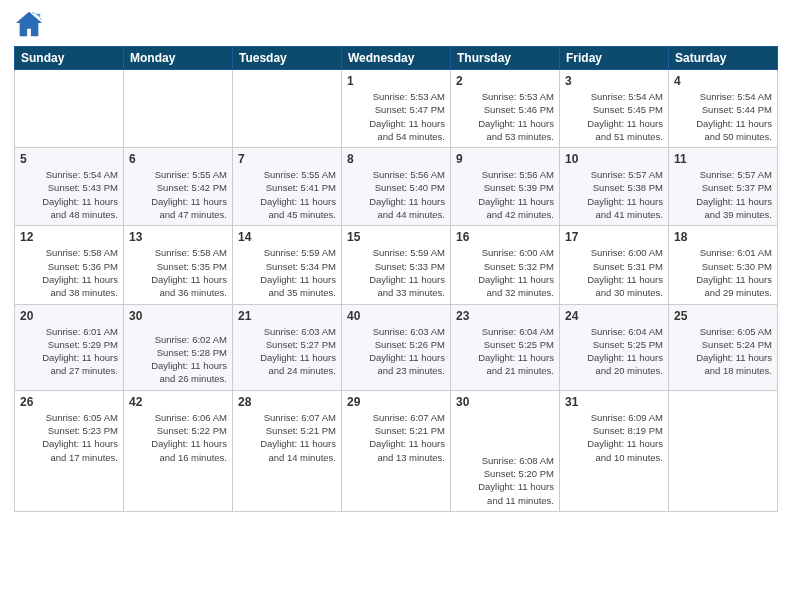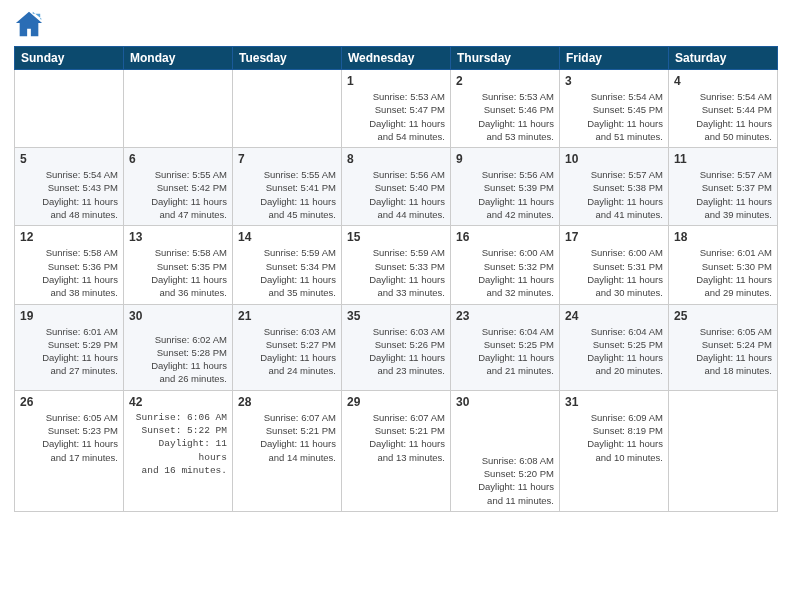--- a/index.html
+++ b/index.html
@@ -266,42 +266,42 @@
           <td>
             <span class="day-num">18</span>
             <div class="day-detail" style="white-space: pre-line;">Sunrise: 6:01 AM
 Sunset: 5:30 PM
 Daylight: 11 hours
 and 29 minutes.</div>
           </td>
         </tr>
         <tr>
           <td>
-            <span class="day-num">19</span>
+            <span class="day-num">20</span>
             <div class="day-detail" style="white-space: pre-line;">Sunrise: 6:01 AM
 Sunset: 5:29 PM
 Daylight: 11 hours
 and 27 minutes.</div>
           </td>
           <td>
             <span class="day-num">30</span>
             <div class="day-detail" style="white-space: pre-line; margin-top: 10px;">Sunrise: 6:02 AM
 Sunset: 5:28 PM
 Daylight: 11 hours
 and 26 minutes.</div>
           </td>
           <td>
             <span class="day-num">21</span>
             <div class="day-detail" style="white-space: pre-line;">Sunrise: 6:03 AM
 Sunset: 5:27 PM
 Daylight: 11 hours
 and 24 minutes.</div>
           </td>
           <td>
-            <span class="day-num">35</span>
+            <span class="day-num">40</span>
             <div class="day-detail" style="white-space: pre-line;">Sunrise: 6:03 AM
 Sunset: 5:26 PM
 Daylight: 11 hours
 and 23 minutes.</div>
           </td>
           <td>
             <span class="day-num">23</span>
             <div class="day-detail" style="white-space: pre-line;">Sunrise: 6:04 AM
 Sunset: 5:25 PM
 Daylight: 11 hours
@@ -325,21 +325,21 @@
         <tr>
           <td>
             <span class="day-num">26</span>
             <div class="day-detail" style="white-space: pre-line;">Sunrise: 6:05 AM
 Sunset: 5:23 PM
 Daylight: 11 hours
 and 17 minutes.</div>
           </td>
           <td>
             <span class="day-num">42</span>
-            <div class="day-detail" style="white-space: pre-line; font-family: Liberation Mono, monospace;">Sunrise: 6:06 AM
+            <div class="day-detail" style="white-space: pre-line;">Sunrise: 6:06 AM
 Sunset: 5:22 PM
 Daylight: 11 hours
 and 16 minutes.</div>
           </td>
           <td>
             <span class="day-num">28</span>
             <div class="day-detail" style="white-space: pre-line;">Sunrise: 6:07 AM
 Sunset: 5:21 PM
 Daylight: 11 hours
 and 14 minutes.</div>

